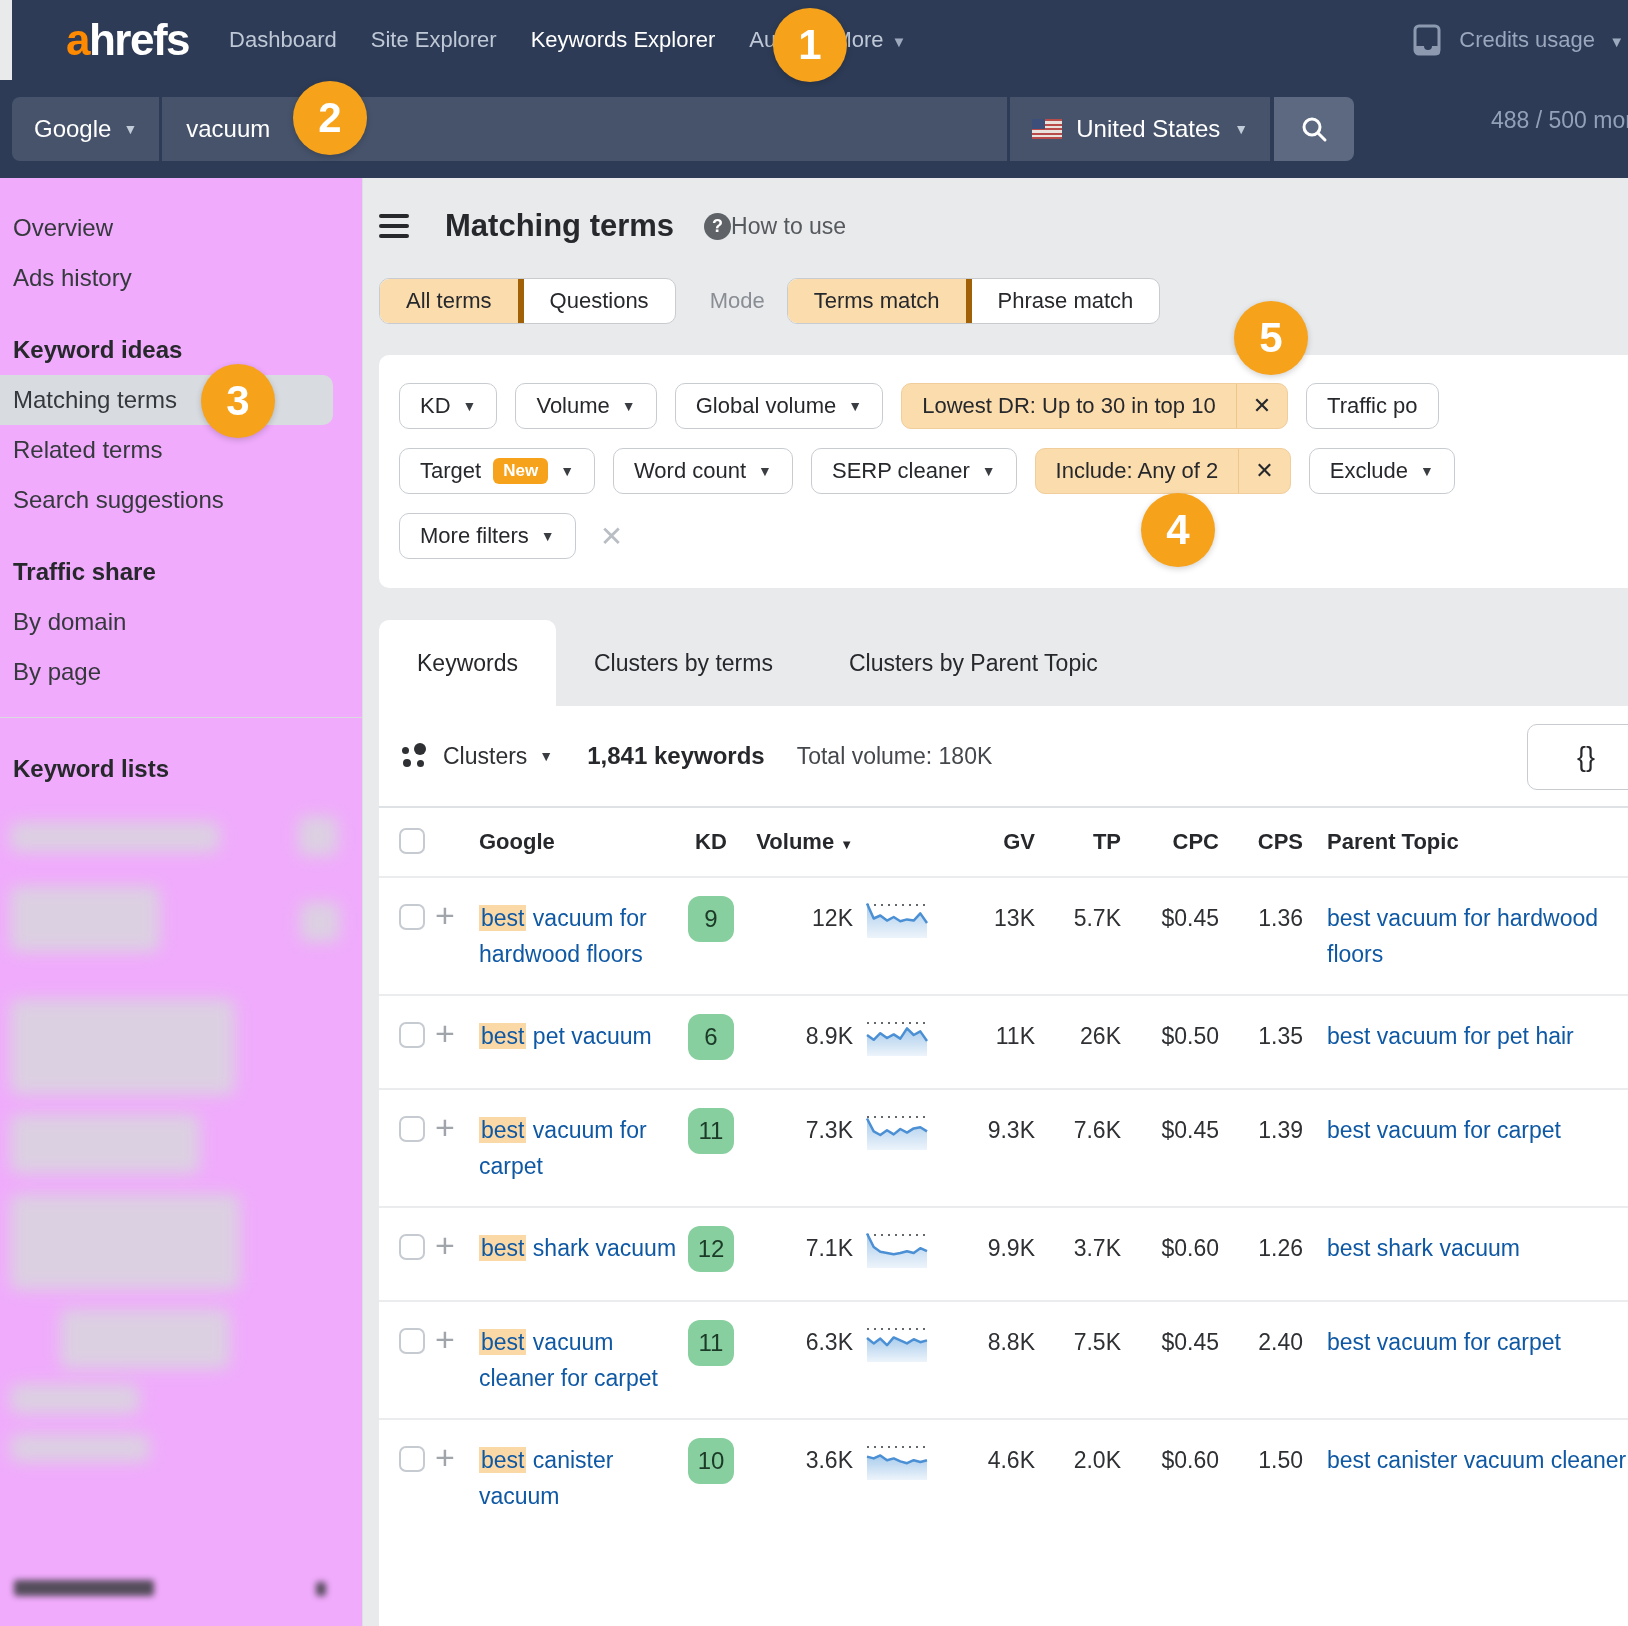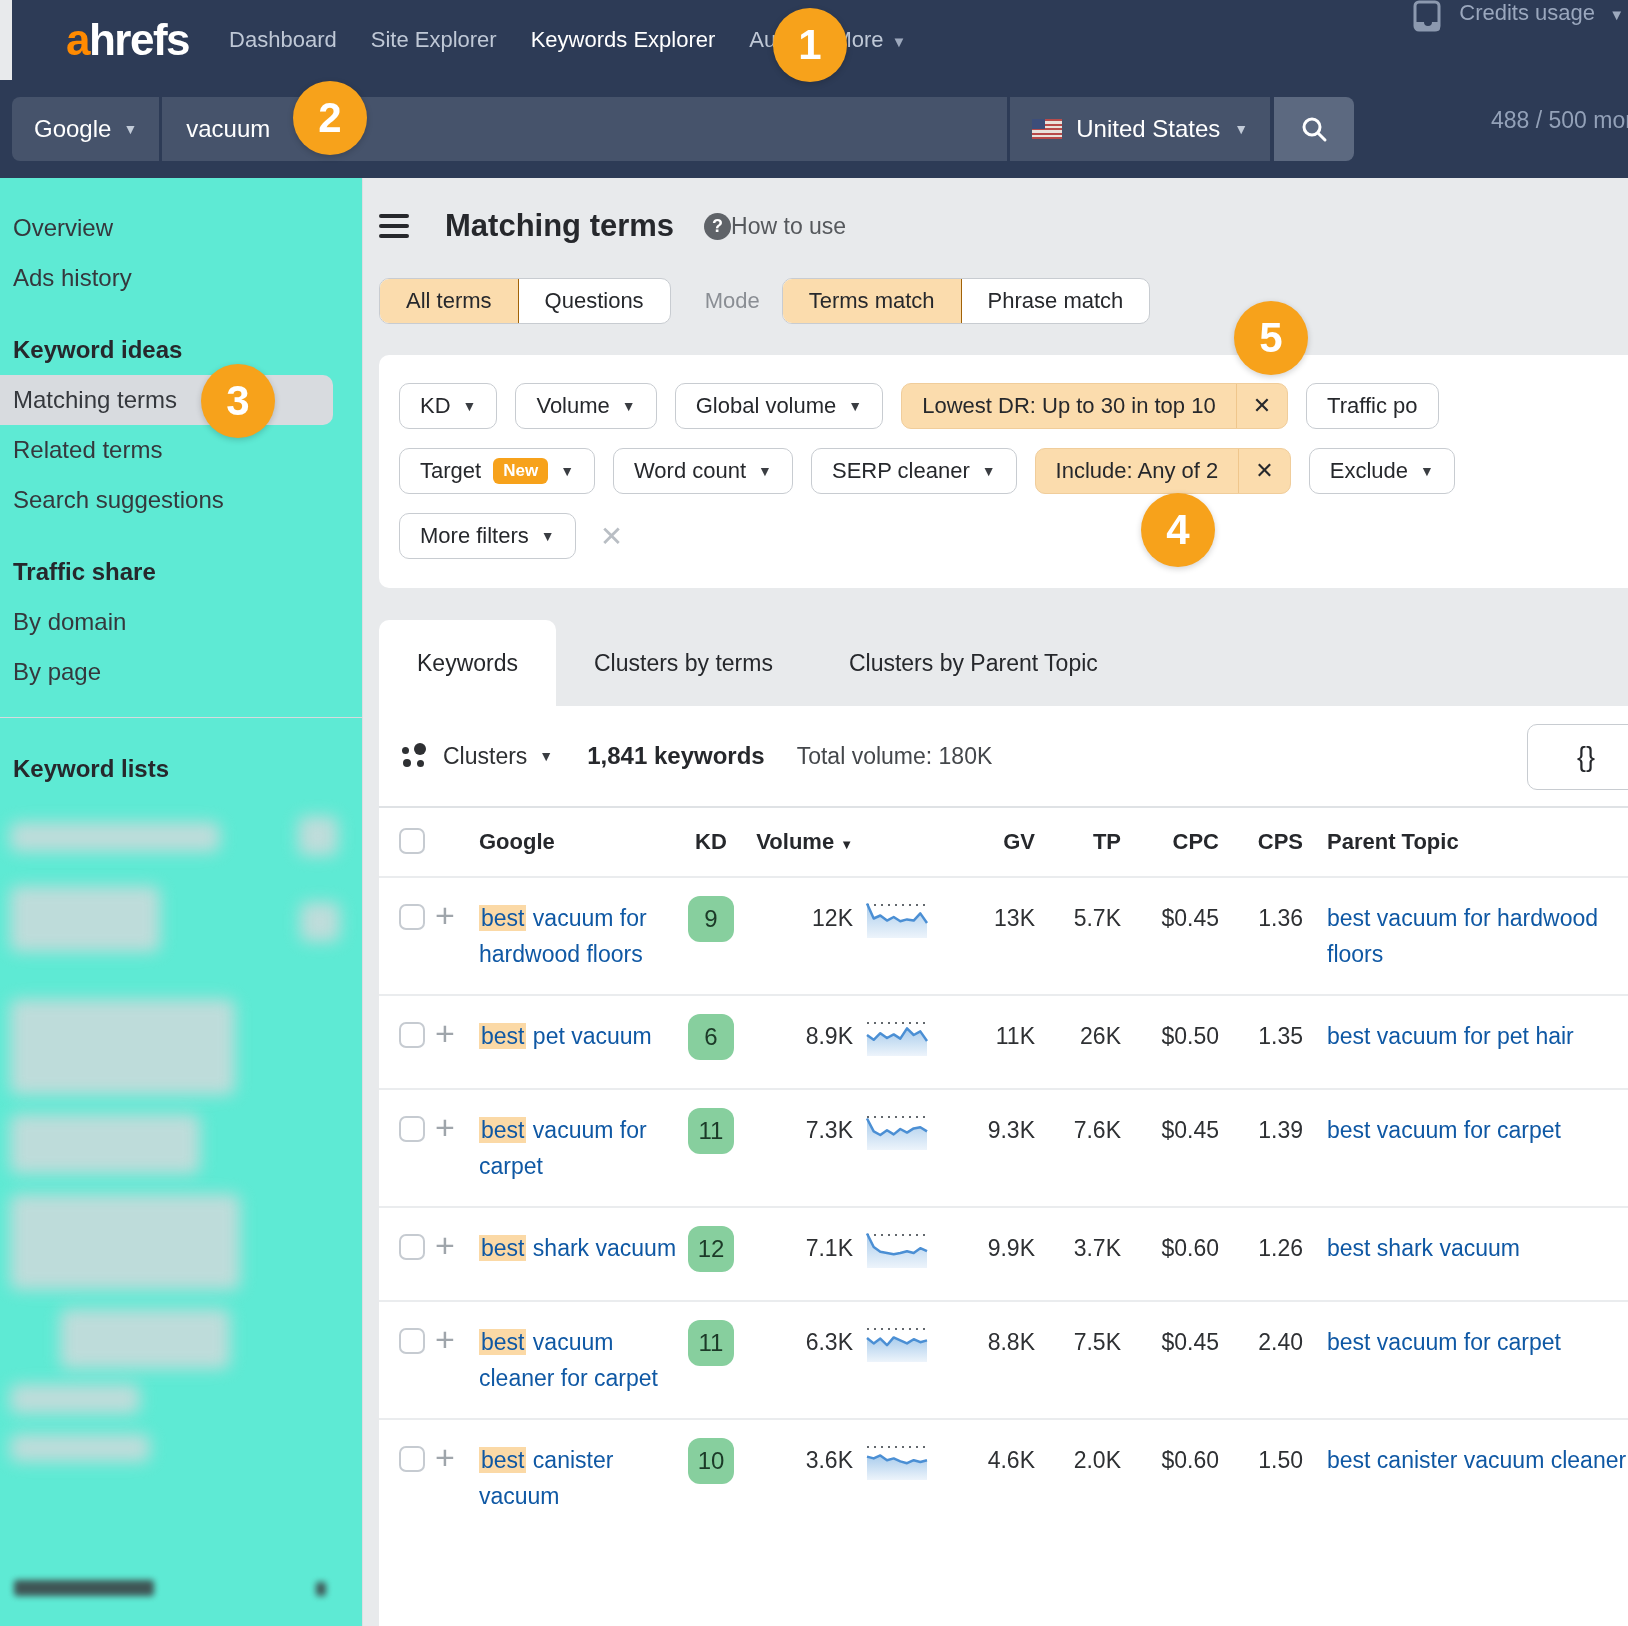--- a/index.html
+++ b/index.html
@@ -11,39 +11,39 @@
   }
   
   .navbar { position:absolute; left:12px; top:0; width:1628px; height:80px; background:#2D3B56;
             display:flex; align-items:center;padding-left:40px; }
   .logo { font-size:44px; font-weight:800; letter-spacing:-1.5px; color:#fff; margin-left:14px; }
   .logo .logo-a { color:#FF8A00; }
   .nav-items { display:flex; align-items:center; margin-left:40px; gap:34px; }
   .nav-item { font-size:22px; color:#BFC8D6; cursor:pointer; white-space:nowrap; }
   .nav-item.active { color:#FFFFFF; }
   .nav-caret { font-size:15px; margin-left:8px; color:#9DA9BD; }
-  .nav-right { position:absolute; right:16px; top:0; height:80px; display:flex; align-items:flex-start; gap:18px; }
+  .nav-right { position:absolute; right:16px; top:0; height:80px; display:flex; align-items:center; gap:18px; }
   .device-ic { width:28px; height:32px; }
   .credits { font-size:22px; color:#9AA7BD; }
   
   .searchrow { position:absolute; left:0; top:80px; width:1628px; height:98px; background:#2D3B56; }
   .sr-inner { position:absolute; left:12px; top:8px; height:64px; display:flex; }
   .sr-box { background:#46536B; height:64px; display:flex; align-items:center; color:#fff; font-size:24px;margin-top:9px; }
   .sr-engine { border-radius:8px 0 0 8px; padding:0 22px; margin-right:3px; gap:12px; }
   .sr-input { width:845px; padding:0 24px; margin-right:3px; }
   .sr-country { padding:0 22px; gap:14px; margin-right:4px; }
   .sr-btn { width:80px; background:#5C6980; border-radius:0 8px 8px 0; display:flex; align-items:center; justify-content:center; }
   .caret-lt { font-size:14px; color:#C2CBD8; }
   .usflag { width:30px; height:20px; position:relative; flex:0 0 auto;
     background:repeating-linear-gradient(180deg,#B84A4A 0 2.3px,#E9E2DC 2.3px 4.6px); }
   .usflag::after { content:""; position:absolute; left:0; top:0; width:13px; height:10px; background:#3C4E7A; }
   .sr-credits { position:absolute; right:-10px; top:0; height:80px; display:flex; align-items:center;
                 font-size:23px; color:#93A1B8; white-space:nowrap; }
   
-  .sidebar { position:absolute; left:0; top:178px; width:363px; height:1448px; background:#5eead4;
+  .sidebar { position:absolute; left:0; top:178px; width:363px; height:1448px; background:#f0abfc;
              border-right:1px solid #DDDFE2; padding-top:25px; }
   .sb-item { height:50px; display:flex; align-items:center; padding-left:13px; font-size:24px; color:#35383D; cursor:pointer; }
   .sb-item.active { background:#D8DBDF; border-radius:0 10px 10px 0; width:333px; }
   .sb-header { height:50px; display:flex; align-items:center; padding-left:13px; font-size:24px; font-weight:700; color:#26282C; }
   .sb-gap { height:22px; }
   .sb-divider { height:1px; background:#D8DADD; margin:20px 0 26px 0; }
   .blurred-zone { position:relative; }
   .blur-blob { position:absolute; background:#D7D9DC; filter:blur(8px); border-radius:8px; opacity:.8; }
   .blur-dark { position:absolute; background:#3A3C40; filter:blur(3px); border-radius:3px; opacity:.85; }
   
@@ -51,21 +51,21 @@
   .m-header { position:absolute; left:16px; top:30px; display:flex; align-items:center; }
   .hamburger { width:30px; display:flex; flex-direction:column; gap:6px; cursor:pointer; }
   .hamburger span { height:4px; background:#26282C; border-radius:2px; }
   .m-title { font-size:31px; font-weight:700; color:#26282C; margin-left:36px; }
   .help-ic { width:27px; height:27px; border-radius:50%; background:#5F6368; color:#fff; font-size:18px; font-weight:700;
              display:flex; align-items:center; justify-content:center; margin-left:30px; }
   .howto { font-size:23px; color:#55585C; }
   
   .seg-row { position:absolute; left:16px; top:100px; display:flex; align-items:center; }
   .seg-group { display:flex; border:1px solid #C8CCD1; border-radius:10px; overflow:hidden; background:#fff; height:46px; }
-  .seg { padding:0 26px; display:flex; align-items:center; font-size:22px; color:#26282C; cursor:pointer; border-left:1px solid #a16207; }
+  .seg { padding:0 26px; display:flex; align-items:center; font-size:22px; color:#26282C; cursor:pointer; border-left:6px solid #a16207; }
   .seg:first-child { border-left:none; }
   .seg.active { background:#FBDCAD; }
   .mode-label { font-size:22px; color:#8A8E94; margin:0 22px 0 34px; }
   
   .filter-card { position:absolute; left:16px; top:177px; width:1260px; height:233px; background:#fff;
                  border-radius:10px 0 0 10px; }
   .f-row { position:absolute; left:20px; display:flex; gap:18px; height:46px; }
   .f-btn { display:flex; align-items:center; gap:12px; padding:0 20px; height:46px; background:#fff;
            border:1px solid #C8CCD1; border-radius:10px; font-size:22px; color:#26282C; cursor:pointer; white-space:nowrap; }
   .f-btn .caret { font-size:14px; color:#3A3D42; }

